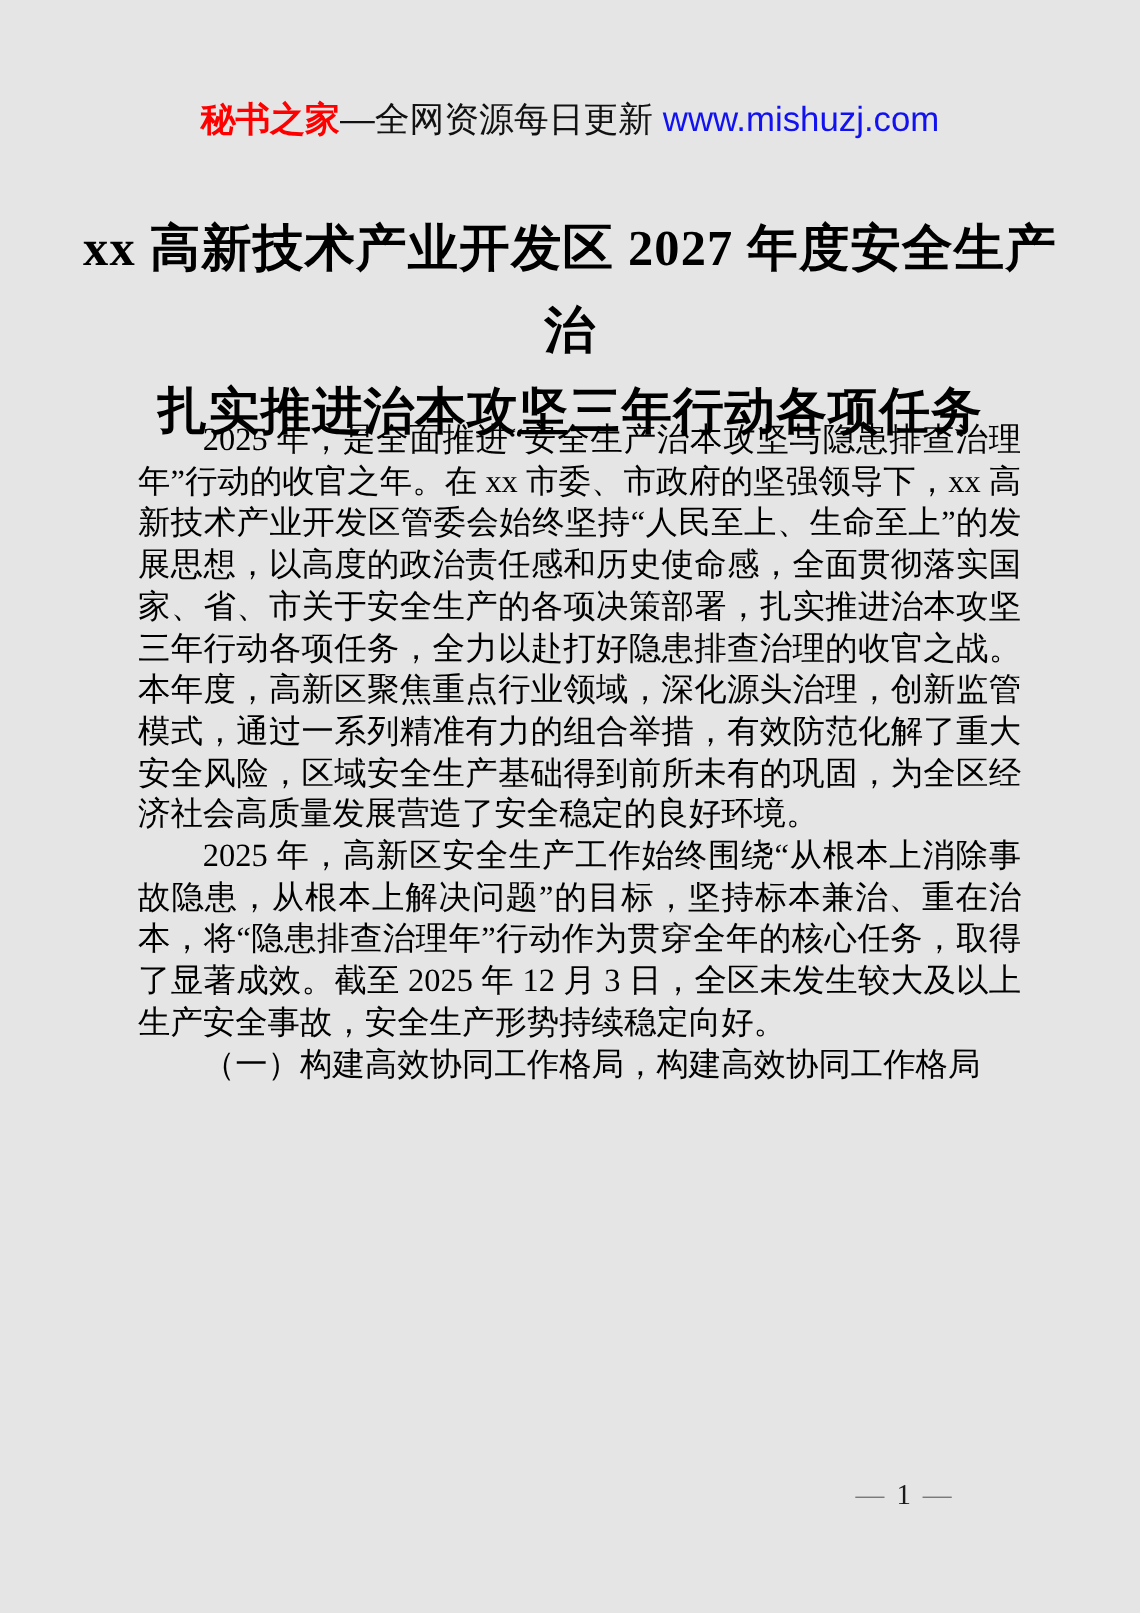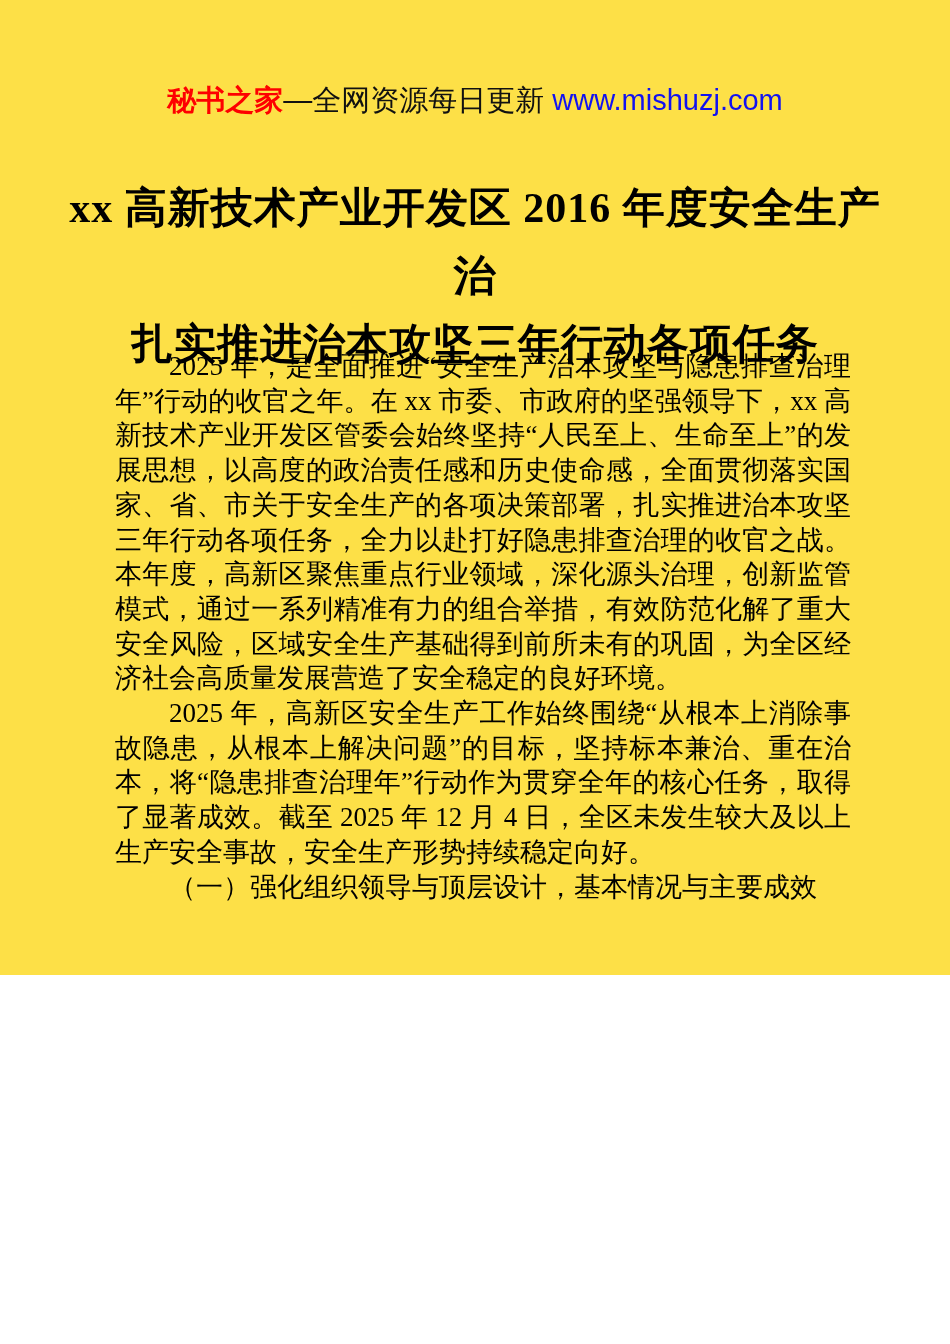--- a/index.html
+++ b/index.html
@@ -1,20 +1,20 @@
 <!DOCTYPE html>
 <html><head>
 <meta charset="utf-8">
 <style>
   html, body { margin: 0; padding: 0; background: #ffffff; }
   .page {
     position: relative;
     width: 950px;
-    height: 975px;
-    background: #fde047;
+    height: 1344px;
+    background: #e5e5e5;
     overflow: hidden;
     color: #000;
     font-family: "Liberation Serif", "DejaVu Serif", serif;
   }
   .site-header {
     position: absolute;
     top: 84px; left: 0; width: 100%;
     text-align: center;
     font-family: "Liberation Sans", "DejaVu Sans", sans-serif;
     font-size: 29px;
@@ -61,27 +61,27 @@
 </head>
 <body>
 
 <div class="page">
 
   <div class="site-header">
     <span class="brand">秘书之家</span><span class="tagline">—全网资源每日更新 </span><span class="url">www.mishuzj.com</span>
   </div>
 
   <div class="doc-title">
-    <div>xx 高新技术产业开发区 2016 年度安全生产治</div>
+    <div>xx 高新技术产业开发区 2027 年度安全生产治</div>
     <div>扎实推进治本攻坚三年行动各项任务</div>
   </div>
 
   <div class="doc-body">
     <p class="para">2025 年，是全面推进“安全生产治本攻坚与隐患排查治理年”行动的收官之年。在 xx 市委、市政府的坚强领导下，xx 高新技术产业开发区管委会始终坚持“人民至上、生命至上”的发展思想，以高度的政治责任感和历史使命感，全面贯彻落实国家、省、市关于安全生产的各项决策部署，扎实推进治本攻坚三年行动各项任务，全力以赴打好隐患排查治理的收官之战。本年度，高新区聚焦重点行业领域，深化源头治理，创新监管模式，通过一系列精准有力的组合举措，有效防范化解了重大安全风险，区域安全生产基础得到前所未有的巩固，为全区经济社会高质量发展营造了安全稳定的良好环境。</p>
-    <p class="para">2025 年，高新区安全生产工作始终围绕“从根本上消除事故隐患，从根本上解决问题”的目标，坚持标本兼治、重在治本，将“隐患排查治理年”行动作为贯穿全年的核心任务，取得了显著成效。截至 2025 年 12 月 4 日，全区未发生较大及以上生产安全事故，安全生产形势持续稳定向好。</p>
-    <p class="para">（一）强化组织领导与顶层设计，基本情况与主要成效</p>
+    <p class="para">2025 年，高新区安全生产工作始终围绕“从根本上消除事故隐患，从根本上解决问题”的目标，坚持标本兼治、重在治本，将“隐患排查治理年”行动作为贯穿全年的核心任务，取得了显著成效。截至 2025 年 12 月 3 日，全区未发生较大及以上生产安全事故，安全生产形势持续稳定向好。</p>
+    <p class="para">（一）构建高效协同工作格局，构建高效协同工作格局</p>
   </div>
 
   <div class="page-footer">
     <span class="footer-dash">—</span><span class="footer-num">1</span><span class="footer-dash">—</span>
   </div>
 
 </div>
 
 </body></html>

